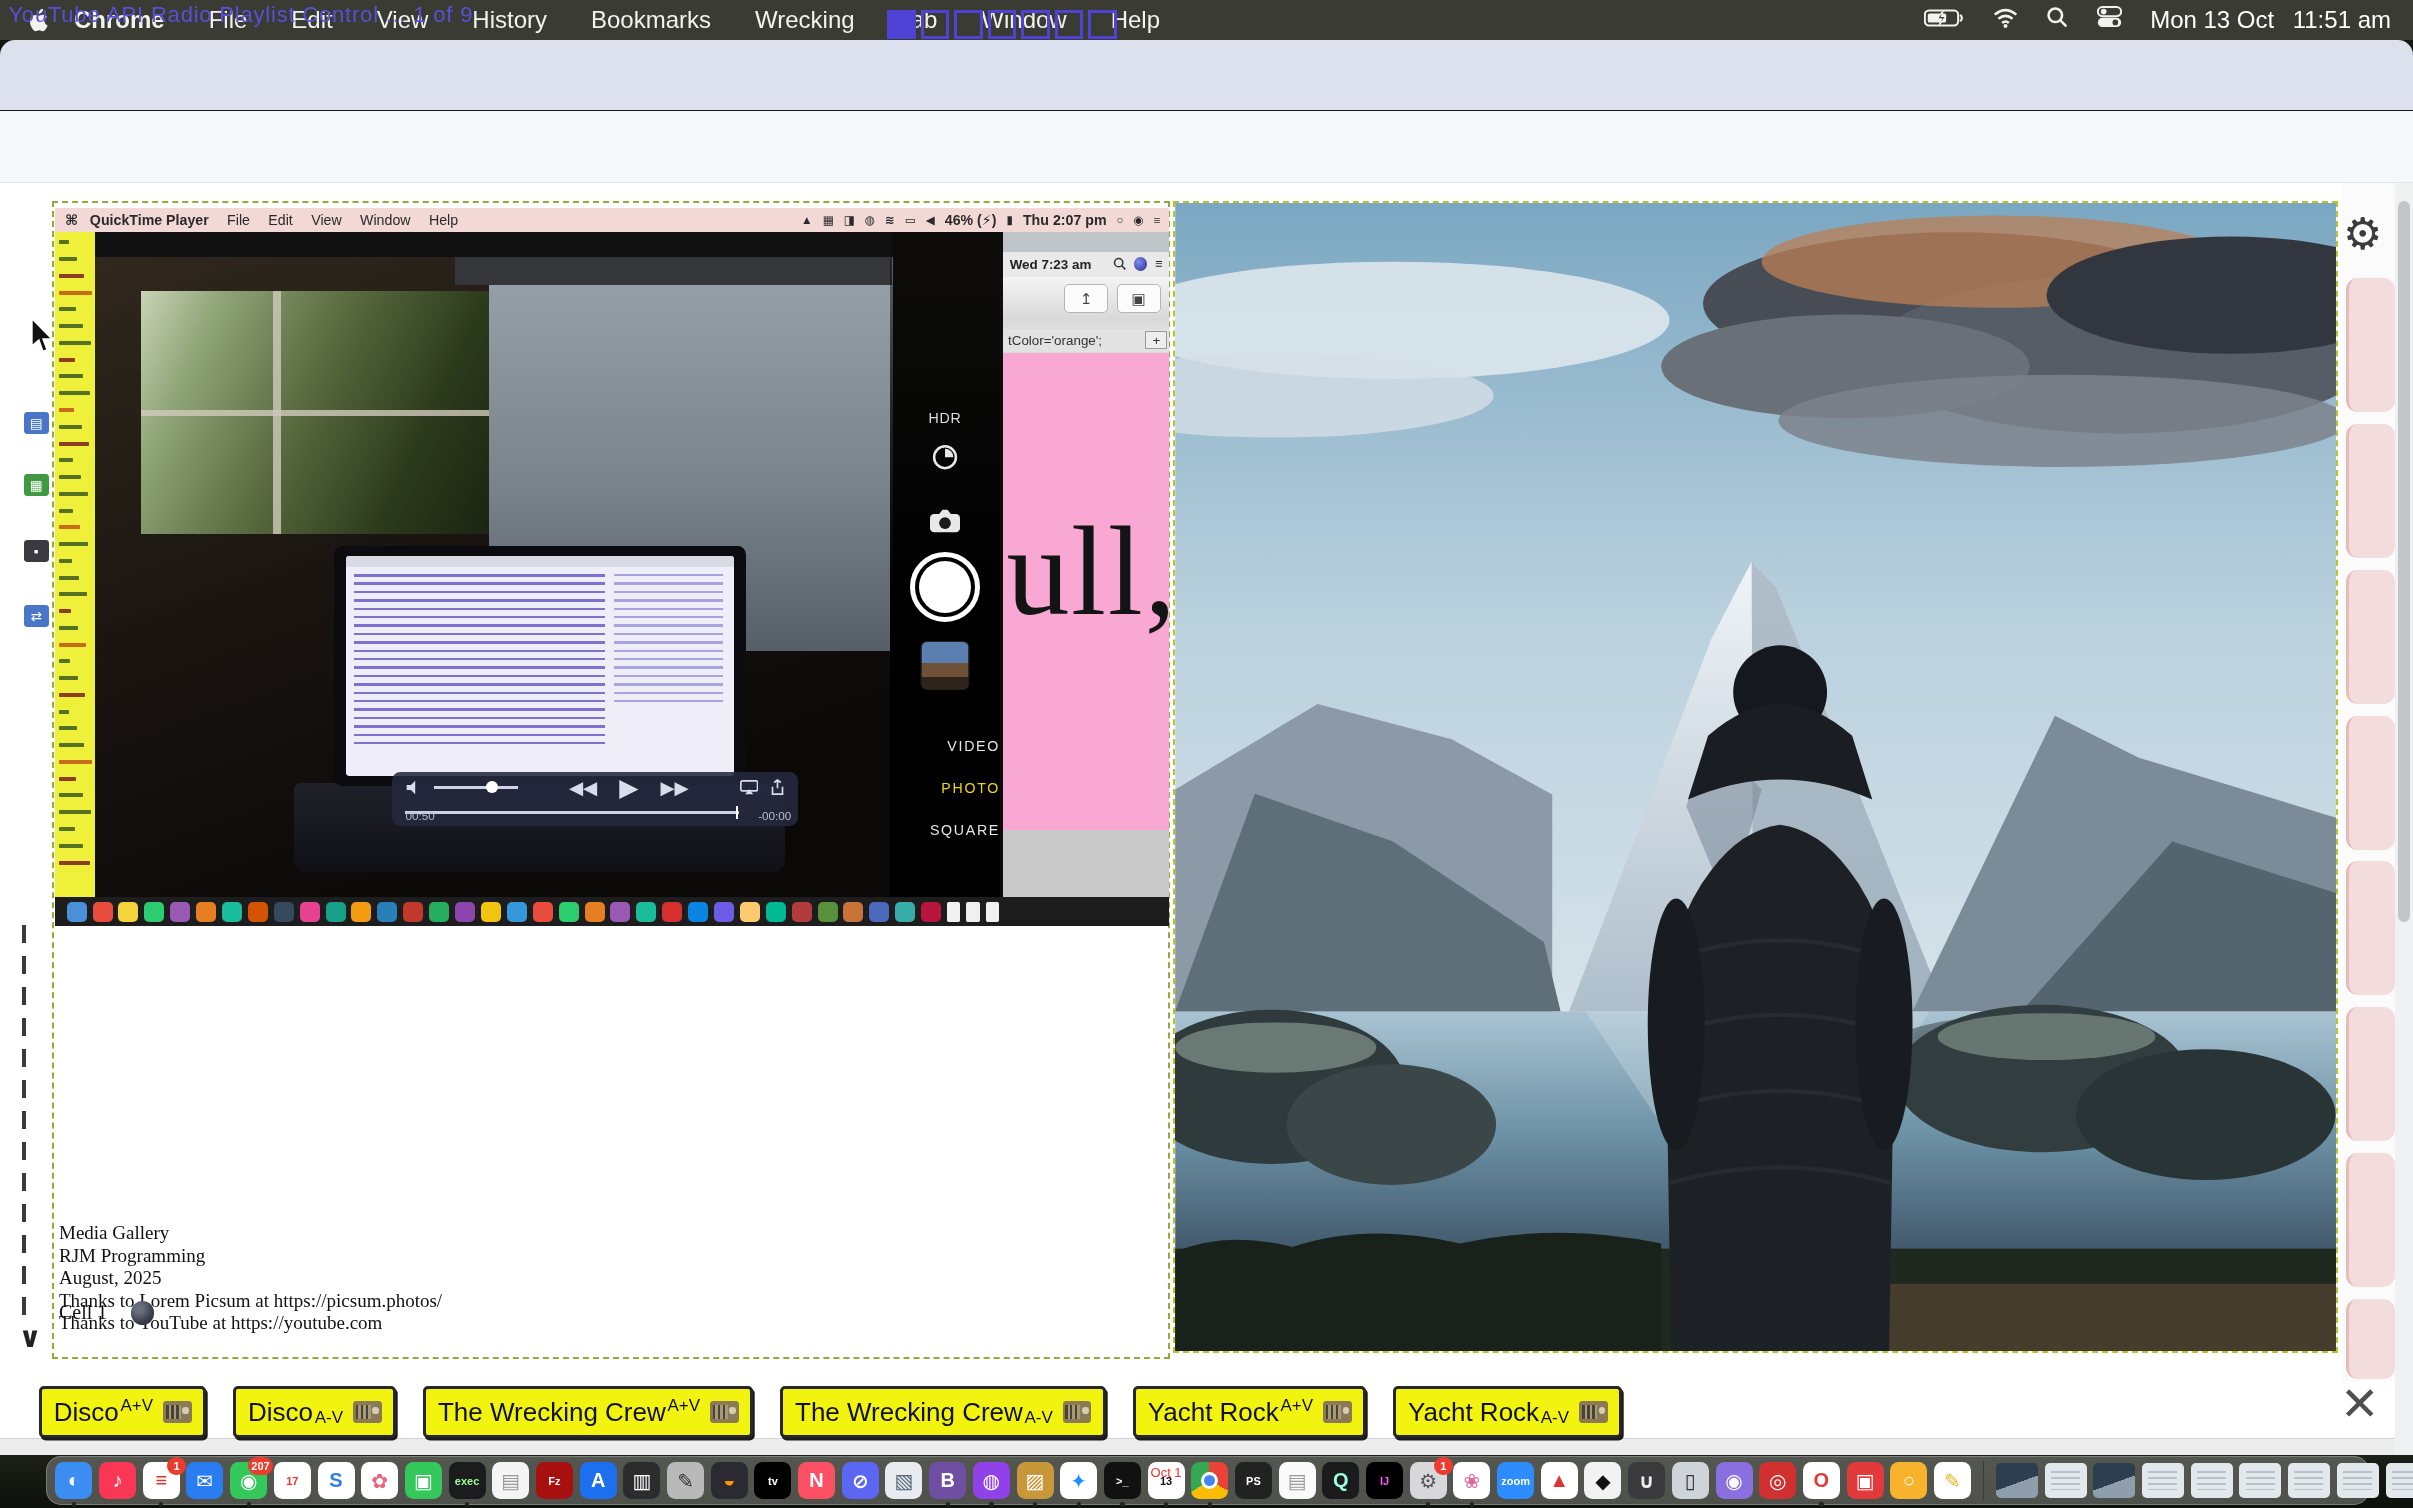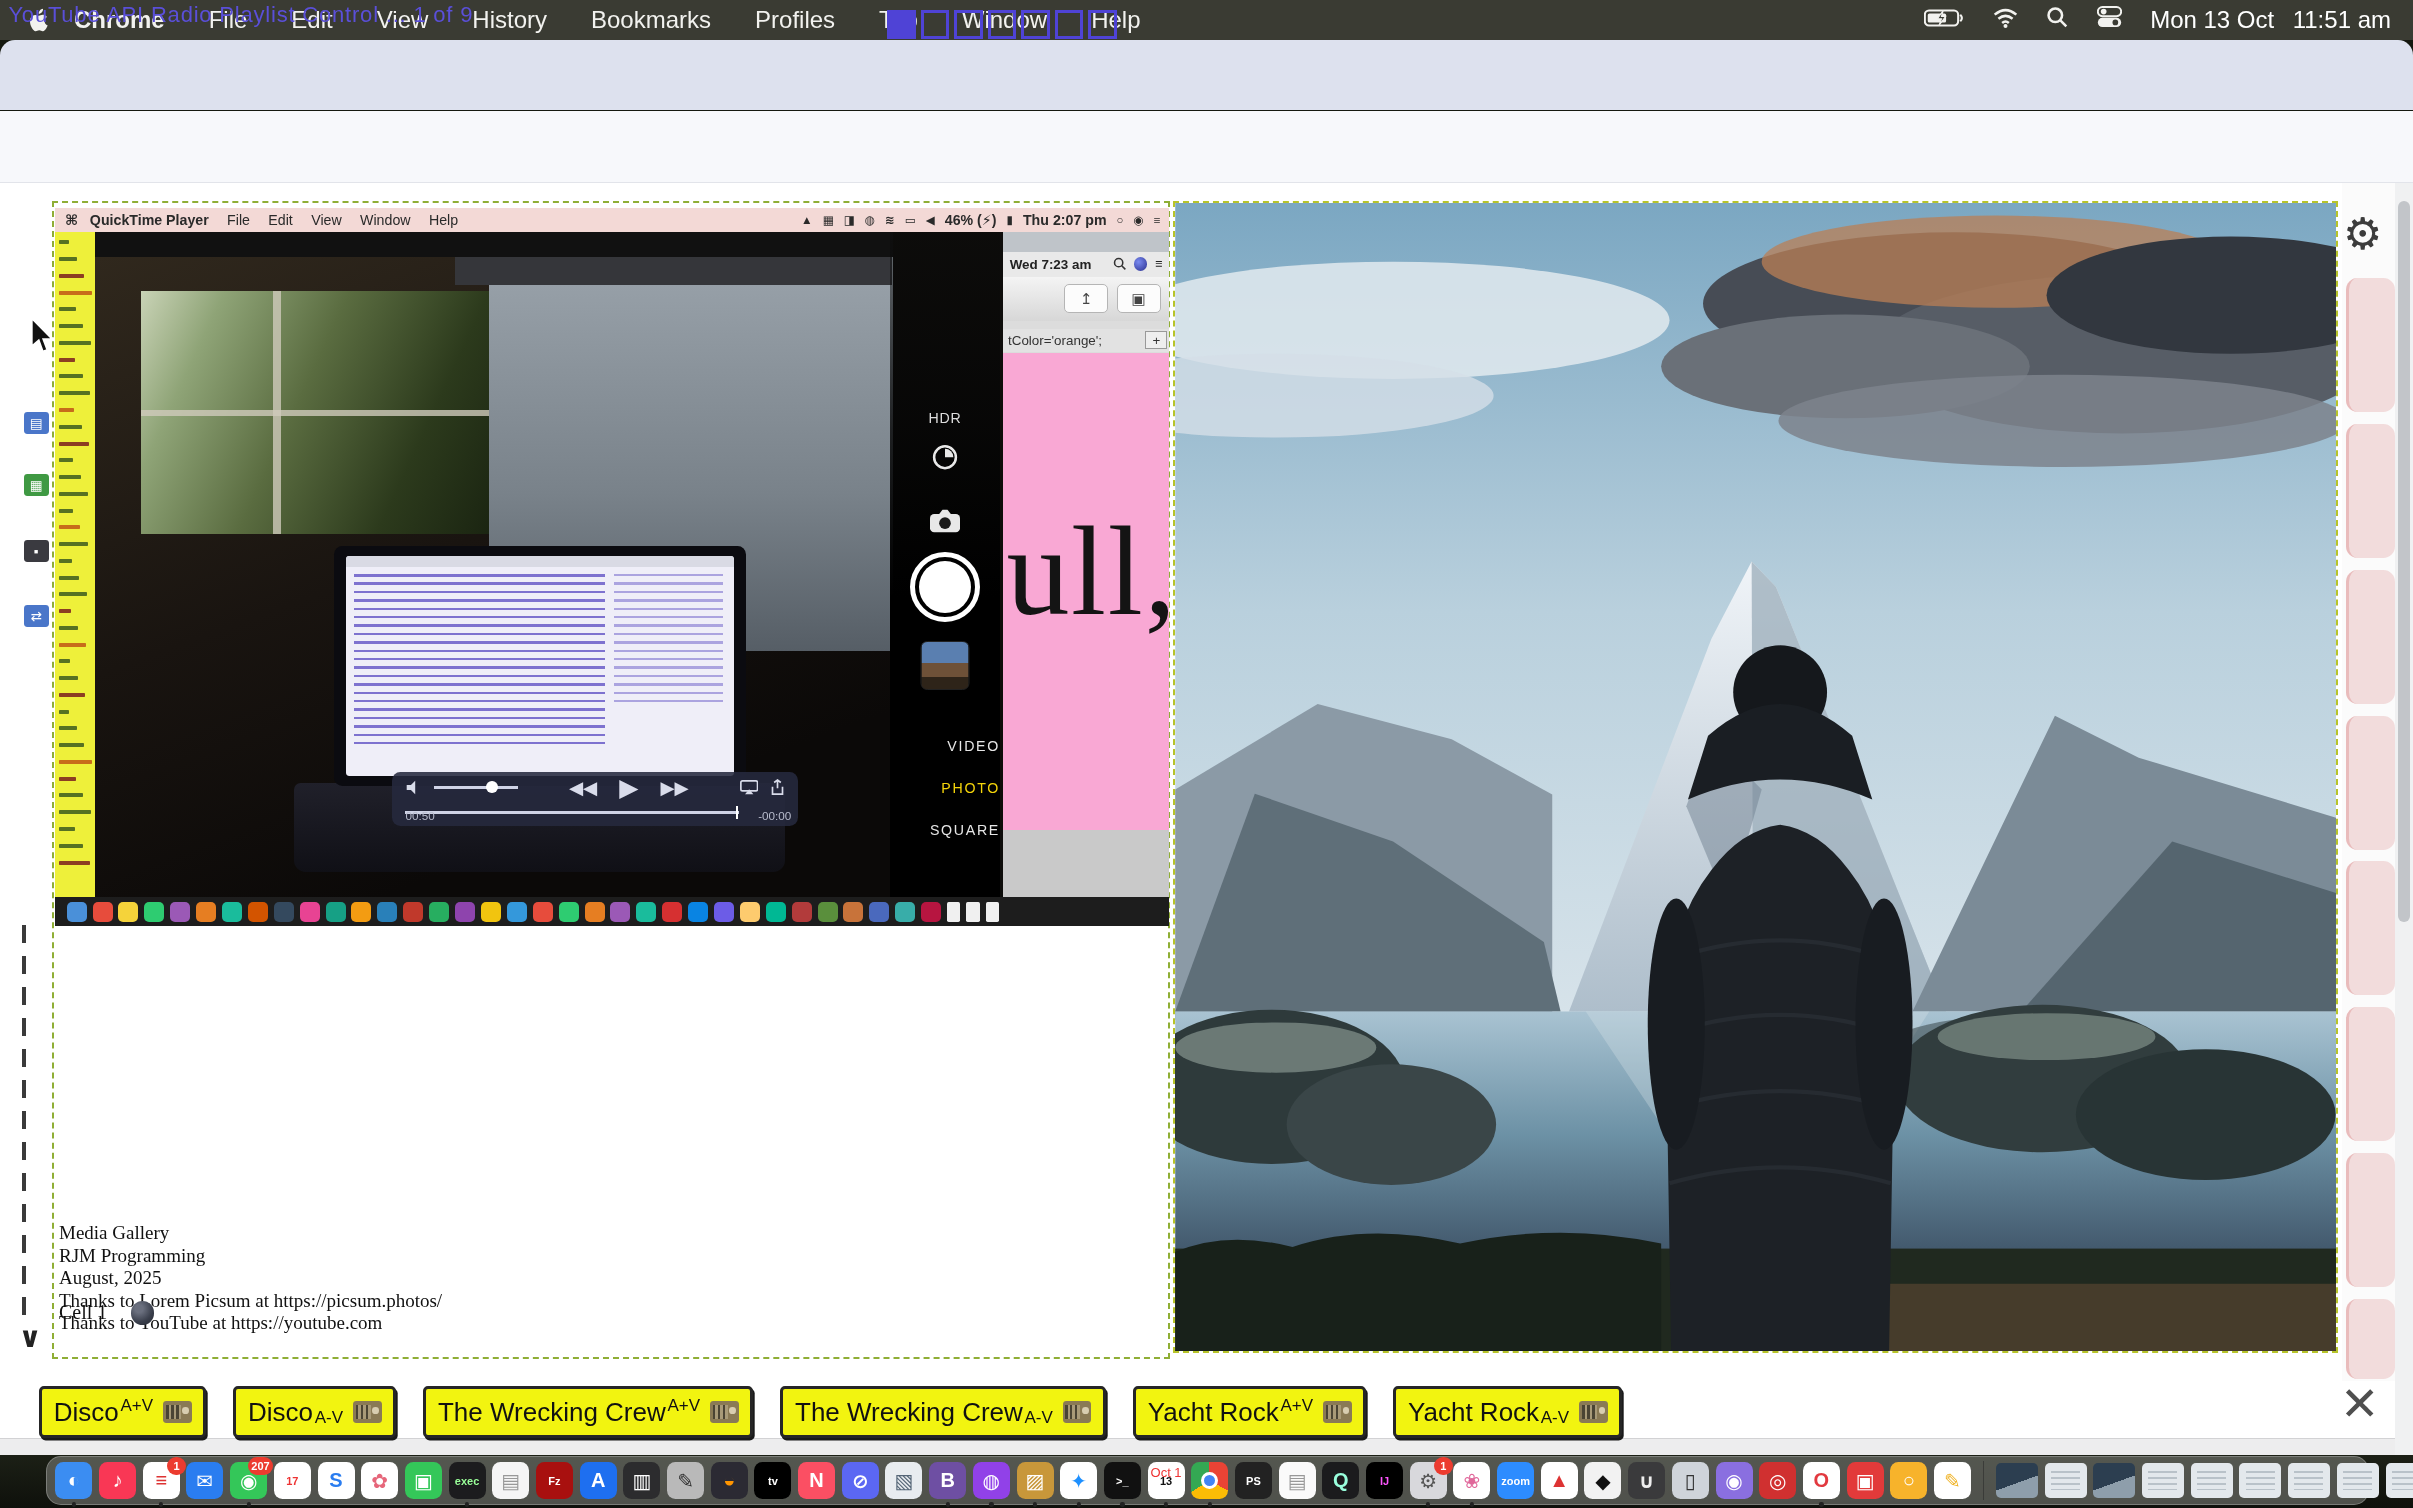--- a/index.html
+++ b/index.html
@@ -226,21 +226,21 @@
       <svg width="22" height="25" viewBox="0 0 26 30">
           <path fill="#f2f2ef" d="M18.5 15.8c0-3.3 2.7-4.9 2.8-5-1.5-2.2-3.9-2.5-4.7-2.6-2-.2-3.9 1.2-4.9 1.2-1 0-2.6-1.2-4.3-1.1C5.2 8.4 3.2 9.6 2.1 11.5c-2.3 4-.6 9.9 1.6 13.1 1.1 1.6 2.4 3.4 4.1 3.3 1.6-.1 2.3-1.1 4.3-1.1 2 0 2.6 1.1 4.3 1 1.8 0 2.9-1.6 4-3.2 1.3-1.9 1.8-3.7 1.8-3.8-.1 0-3.6-1.4-3.7-5zM15.3 5.2c.9-1.1 1.5-2.6 1.3-4.2-1.3.1-2.9.9-3.8 2-.8 1-1.6 2.5-1.4 4 1.5.1 3-.7 3.9-1.8z"></path>
         </svg>
     </span>
     <span class="mitem first">Chrome</span>
     <span class="mitem">File</span>
     <span class="mitem">Edit</span>
     <span class="mitem">View</span>
     <span class="mitem">History</span>
     <span class="mitem">Bookmarks</span>
-    <span class="mitem">Profiles</span>
+    <span class="mitem">Wrecking</span>
     <span class="mitem">Tab</span>
     <span class="mitem">Window</span>
     <span class="mitem">Help</span>
     <span id="menu-right">
       <span>
         <svg width="40" height="20" viewBox="0 0 48 24">
             <rect x="1" y="3" width="40" height="18" rx="5" fill="none" stroke="#f2f2ef" stroke-width="2.5"></rect>
             <rect x="4.5" y="6.5" width="22" height="11" rx="2" fill="#f2f2ef"></rect>
             <path d="M23 3 L16 13 h5 l-3 8 8-11 h-5z" fill="#3a3b33" stroke="#f2f2ef" stroke-width="1.4"></path>
             <path d="M43.5 8 q4 4 0 8" stroke="#f2f2ef" stroke-width="2.5" fill="none"></path>

